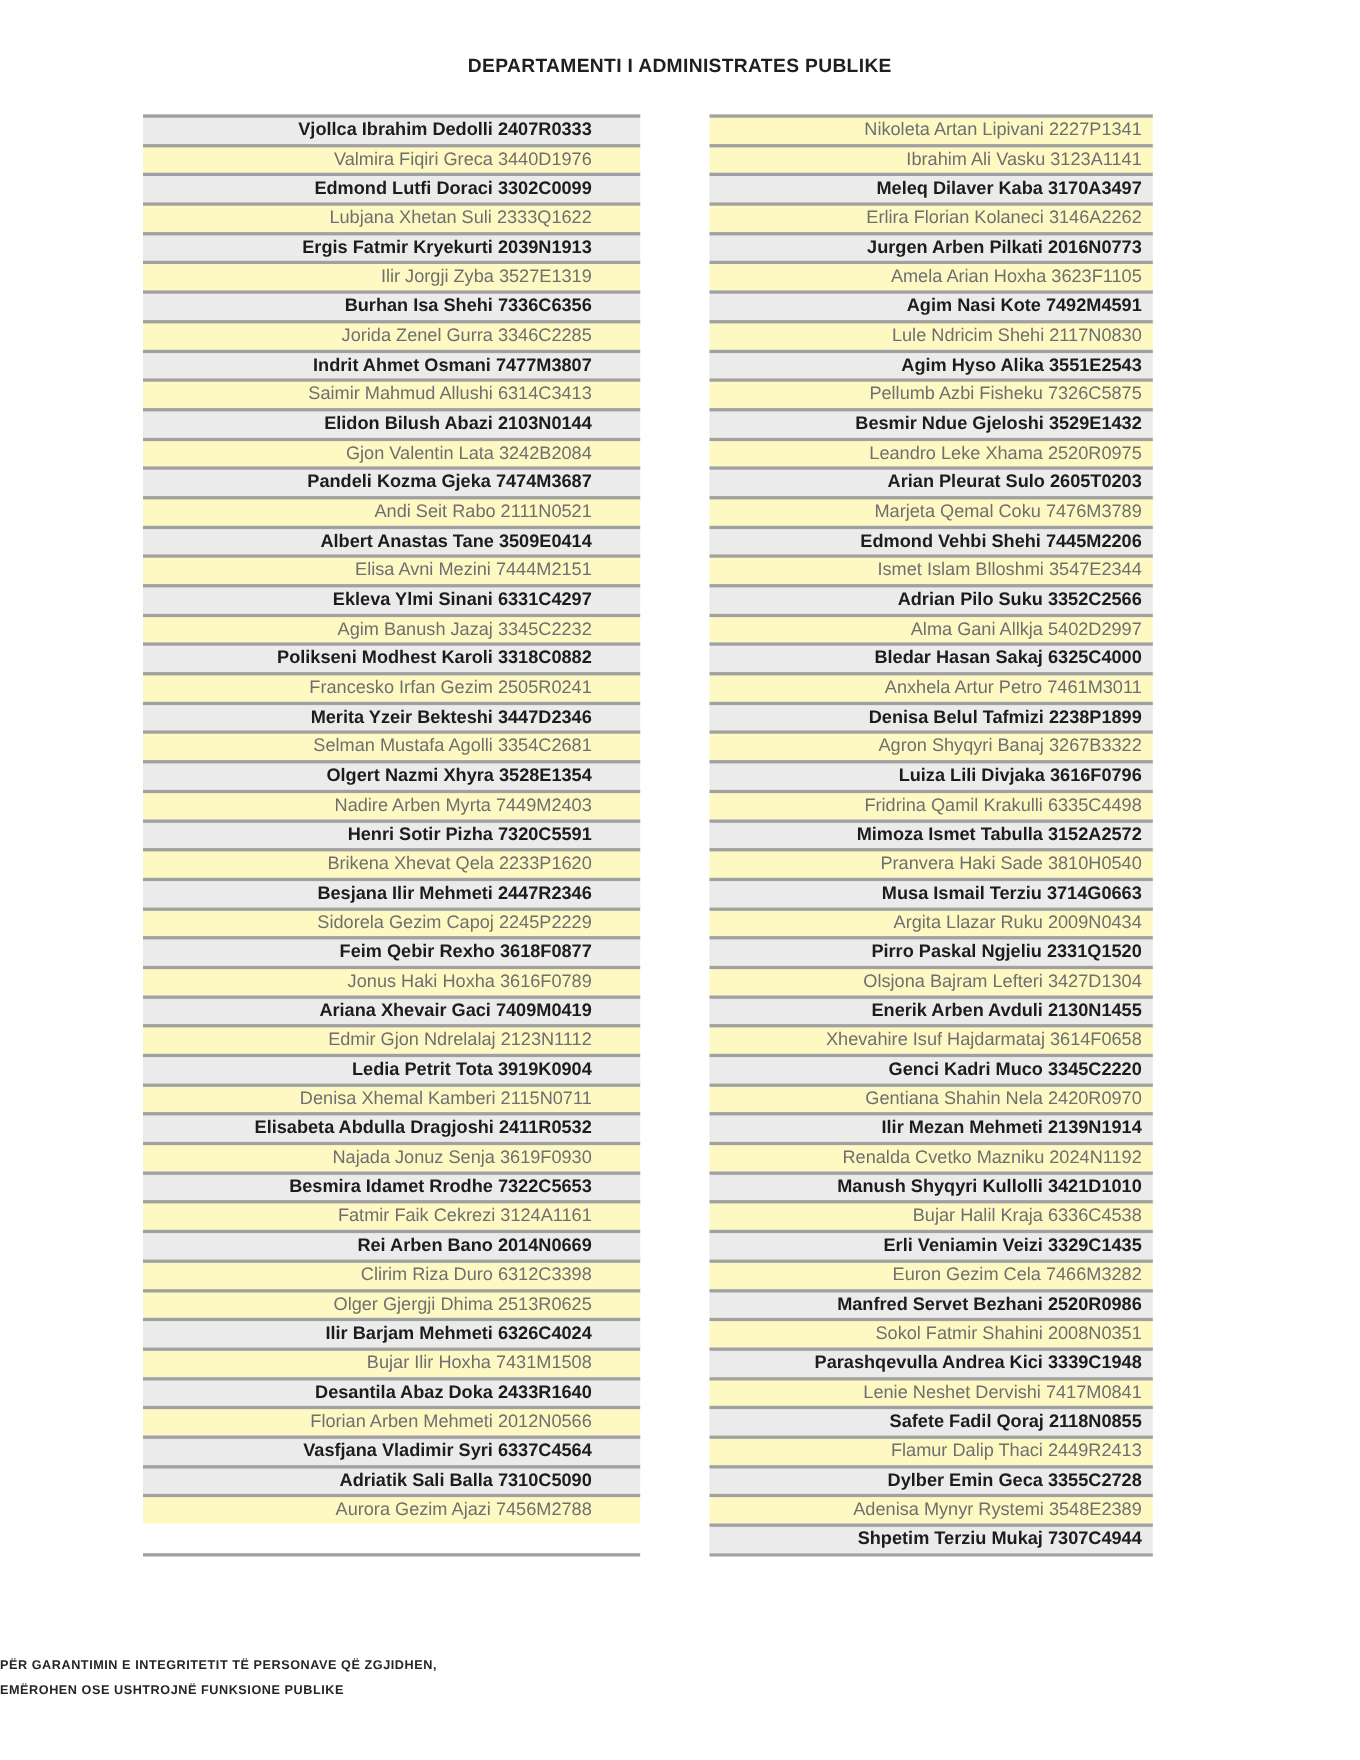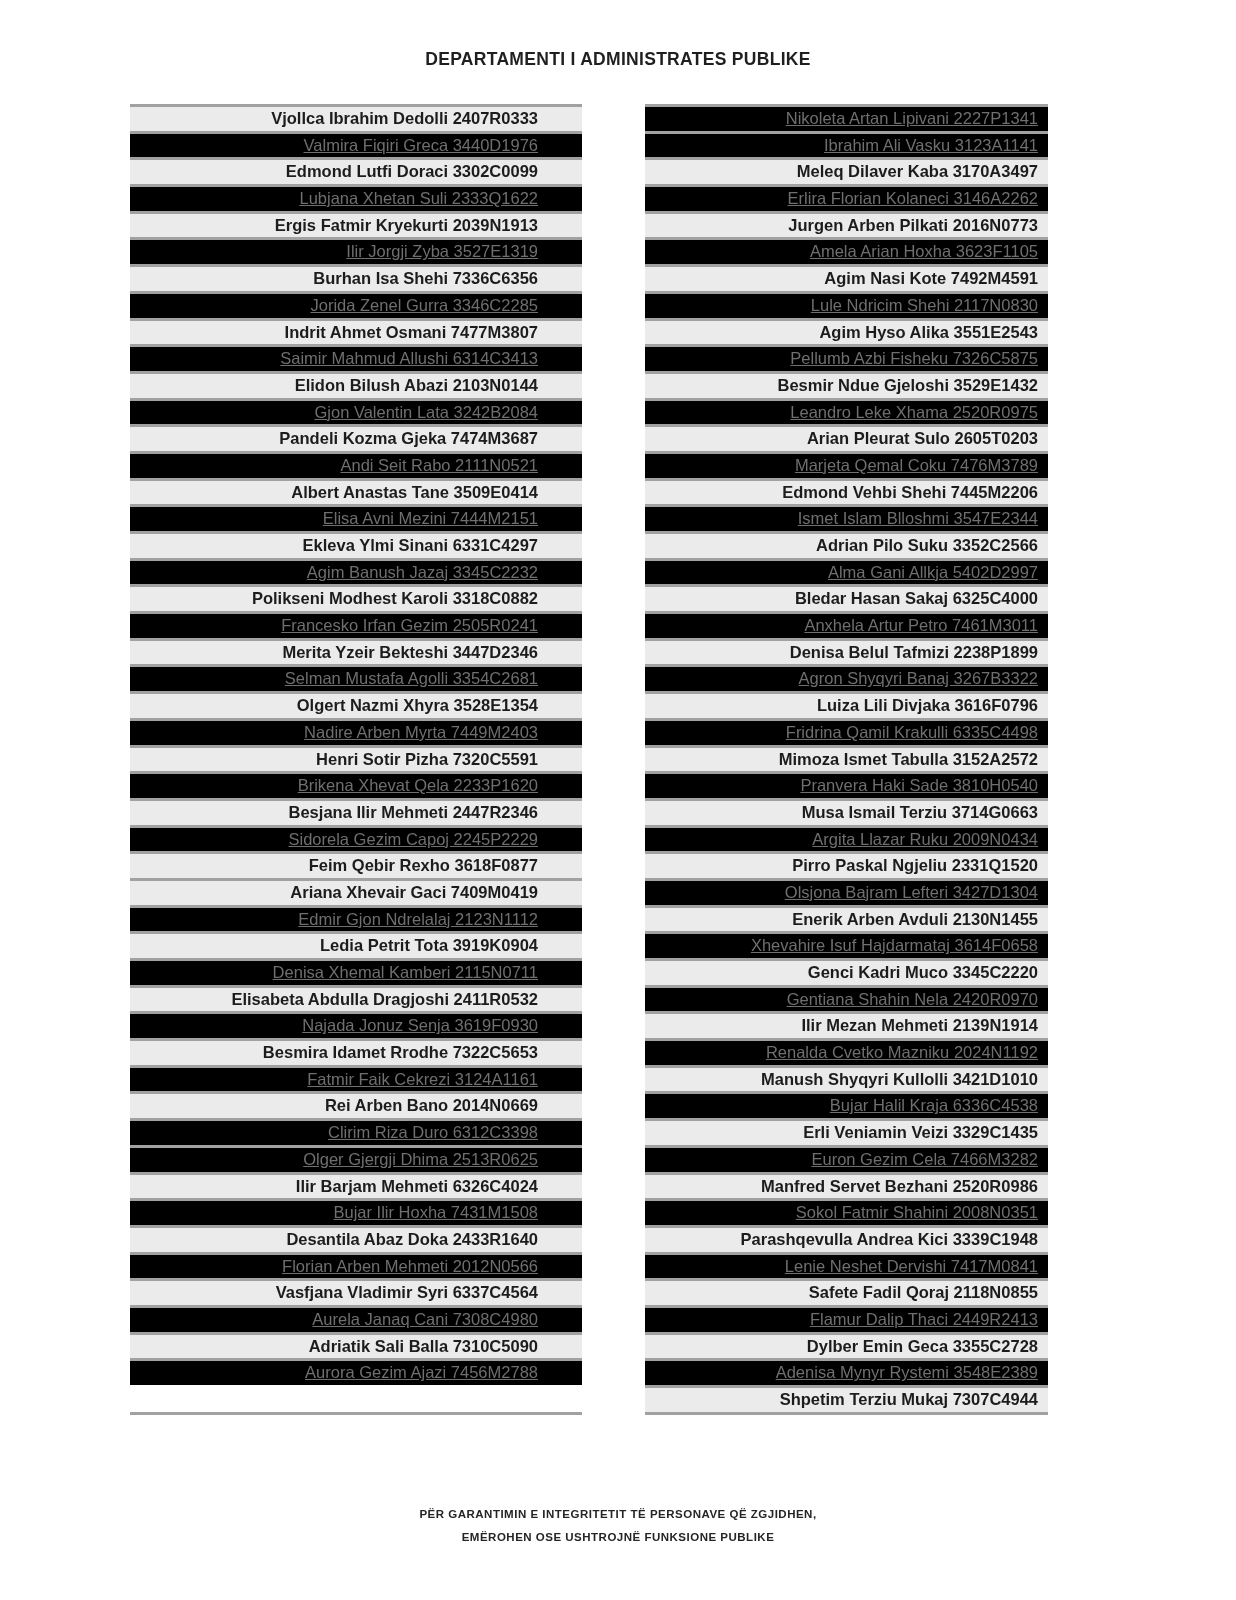--- a/index.html
+++ b/index.html
@@ -48,30 +48,28 @@
     overflow: hidden;
   }
   .col-left  .row { padding-right: 44px; }
   .col-right .row { padding-right: 10px; }
   .row.bold {
     background: #ebebeb;
     font-weight: bold;
     color: #1c1c1c;
   }
   .row.plain {
-    background: #000000;
+    background: #fef9c3;
     color: #6f6f6f;
-    text-decoration: underline;
   }
   .footer {
     position: absolute;
     top: 1503px;
     left: 0;
     width: 100%;
-    text-align: center;
     font-size: 11.5px;
     font-weight: bold;
     letter-spacing: 0.5px;
     line-height: 23px;
     color: #252525;
   }
 </style>
 </head>
 <body>
 
@@ -102,37 +100,37 @@
         <div class="row plain">Francesko Irfan Gezim 2505R0241</div>
         <div class="row bold">Merita Yzeir Bekteshi 3447D2346</div>
         <div class="row plain">Selman Mustafa Agolli 3354C2681</div>
         <div class="row bold">Olgert Nazmi Xhyra 3528E1354</div>
         <div class="row plain">Nadire Arben Myrta 7449M2403</div>
         <div class="row bold">Henri Sotir Pizha 7320C5591</div>
         <div class="row plain">Brikena Xhevat Qela 2233P1620</div>
         <div class="row bold">Besjana Ilir Mehmeti 2447R2346</div>
         <div class="row plain">Sidorela Gezim Capoj 2245P2229</div>
         <div class="row bold">Feim Qebir Rexho 3618F0877</div>
+        <div class="row plain">Jonus Haki Hoxha 3616F0789</div>
         <div class="row bold">Ariana Xhevair Gaci 7409M0419</div>
         <div class="row plain">Edmir Gjon Ndrelalaj 2123N1112</div>
         <div class="row bold">Ledia Petrit Tota 3919K0904</div>
         <div class="row plain">Denisa Xhemal Kamberi 2115N0711</div>
         <div class="row bold">Elisabeta Abdulla Dragjoshi 2411R0532</div>
         <div class="row plain">Najada Jonuz Senja 3619F0930</div>
         <div class="row bold">Besmira Idamet Rrodhe 7322C5653</div>
         <div class="row plain">Fatmir Faik Cekrezi 3124A1161</div>
         <div class="row bold">Rei Arben Bano 2014N0669</div>
         <div class="row plain">Clirim Riza Duro 6312C3398</div>
         <div class="row plain">Olger Gjergji Dhima 2513R0625</div>
         <div class="row bold">Ilir Barjam Mehmeti 6326C4024</div>
         <div class="row plain">Bujar Ilir Hoxha 7431M1508</div>
         <div class="row bold">Desantila Abaz Doka 2433R1640</div>
         <div class="row plain">Florian Arben Mehmeti 2012N0566</div>
         <div class="row bold">Vasfjana Vladimir Syri 6337C4564</div>
-        <div class="row plain">Aurela Janaq Cani 7308C4980</div>
         <div class="row bold">Adriatik Sali Balla 7310C5090</div>
         <div class="row plain">Aurora Gezim Ajazi 7456M2788</div>
       </div>
     <div class="col col-right" id="col-right">
         <div class="row plain">Nikoleta Artan Lipivani 2227P1341</div>
         <div class="row plain">Ibrahim Ali Vasku 3123A1141</div>
         <div class="row bold">Meleq Dilaver Kaba 3170A3497</div>
         <div class="row plain">Erlira Florian Kolaneci 3146A2262</div>
         <div class="row bold">Jurgen Arben Pilkati 2016N0773</div>
         <div class="row plain">Amela Arian Hoxha 3623F1105</div>

